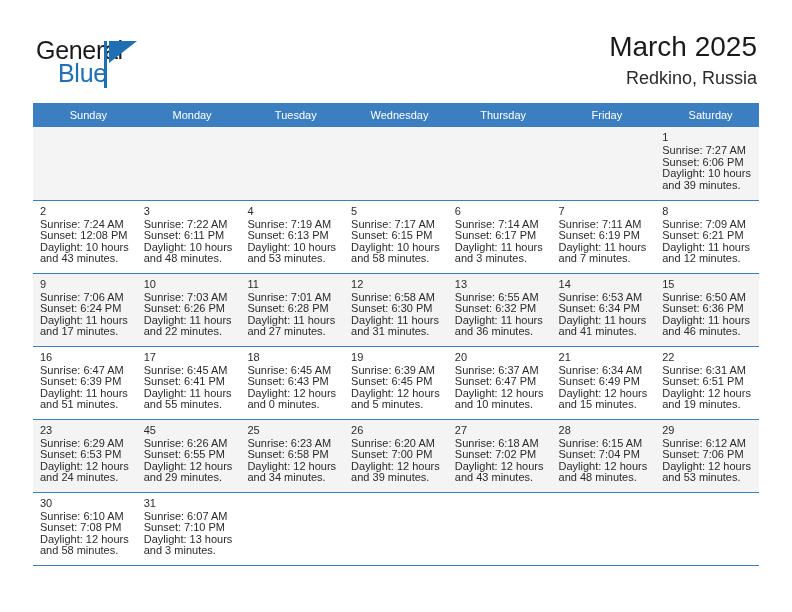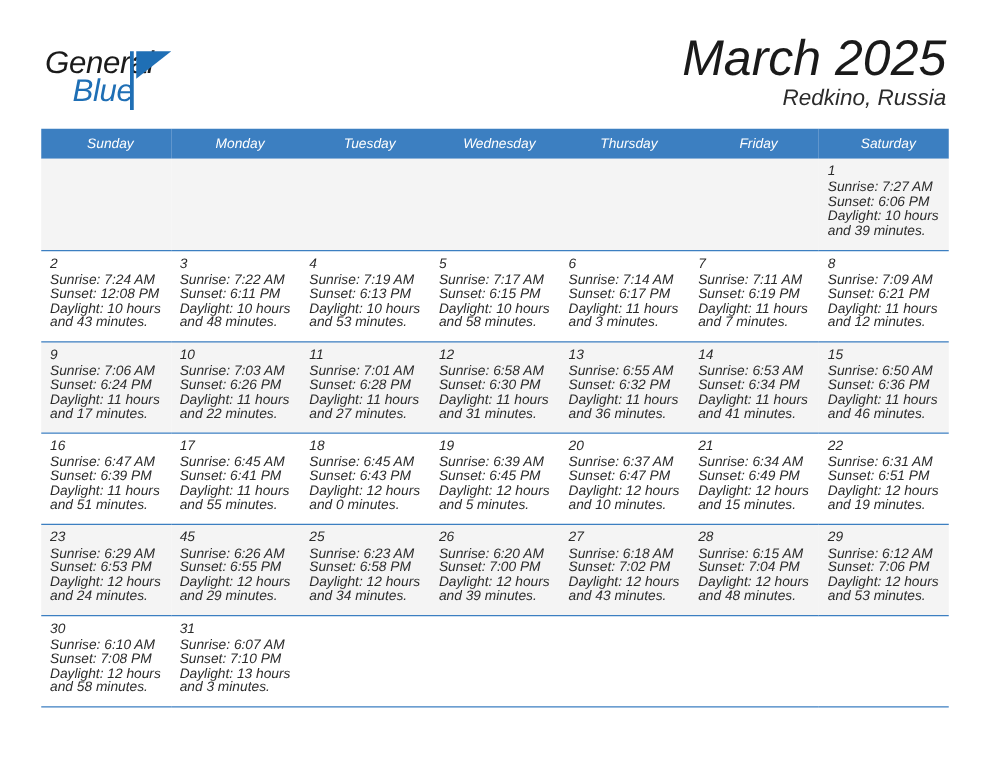--- a/index.html
+++ b/index.html
@@ -12,21 +12,20 @@
     height: 612px;
     font-family: "Liberation Sans", sans-serif;
     color: #000000;
     overflow: hidden;
   }
   .page {
     position: relative;
     width: 792px;
     height: 584px;
     box-sizing: border-box;
-    font-style: italic;
   }
 
   
   .header {
     position: absolute;
     left: 0;
     top: 0;
     width: 792px;
     height: 103px;
   }
@@ -74,21 +73,21 @@
     background: #1f6fb5;
   }
 
   .title-wrap {
     position: absolute;
     right: 35px;
     top: 30px;
     text-align: right;
   }
   .cal-title {
-    font-size: 40px;
+    font-size: 28px;
     line-height: 34px;
     color: #1a1a1a;
     font-weight: normal;
     font-family: "Liberation Sans", sans-serif;
     text-align: right;
   }
   .cal-subtitle {
     margin-top: 6px;
     font-size: 18px;
     line-height: 17px;

